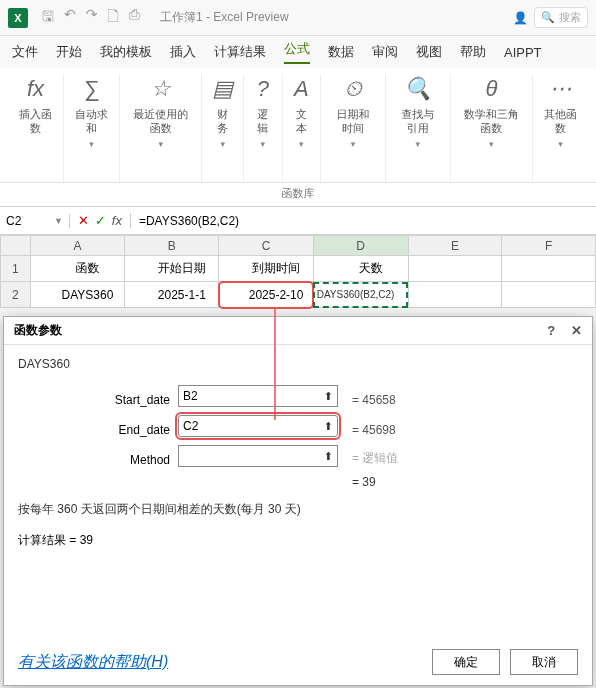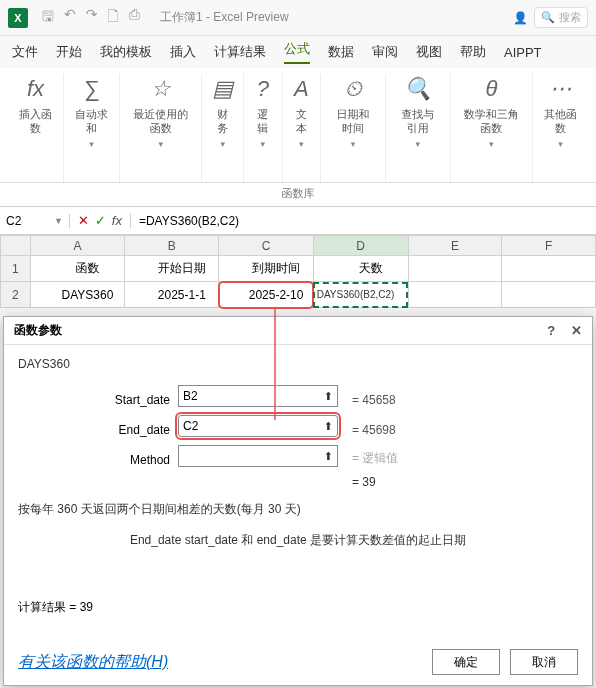--- a/index.html
+++ b/index.html
@@ -228,21 +228,20 @@
           <div class="plabel">Method</div>
           <div class="pinput">
             <span></span>
             <span class="refbtn">⬆</span>
           </div>
           <div class="pval" style="color: rgb(170, 170, 170);">= 逻辑值</div>
         </div>
       </div>
     <div class="result-eq">= 39</div>
     <div class="desc">按每年 360 天返回两个日期间相差的天数(每月 30 天)</div>
-    <div class="desc2">End_date  start_date 和 end_date 是要计算天数差值的起止日期</div>
     <div class="calc-res">
       <span>计算结果 = </span><span>39</span>
     </div>
   </div>
   <div class="dlg-foot">
     <span class="help-link">有关该函数的帮助(H)</span>
     <div class="btns">
       <button>确定</button>
       <button>取消</button>
     </div>

